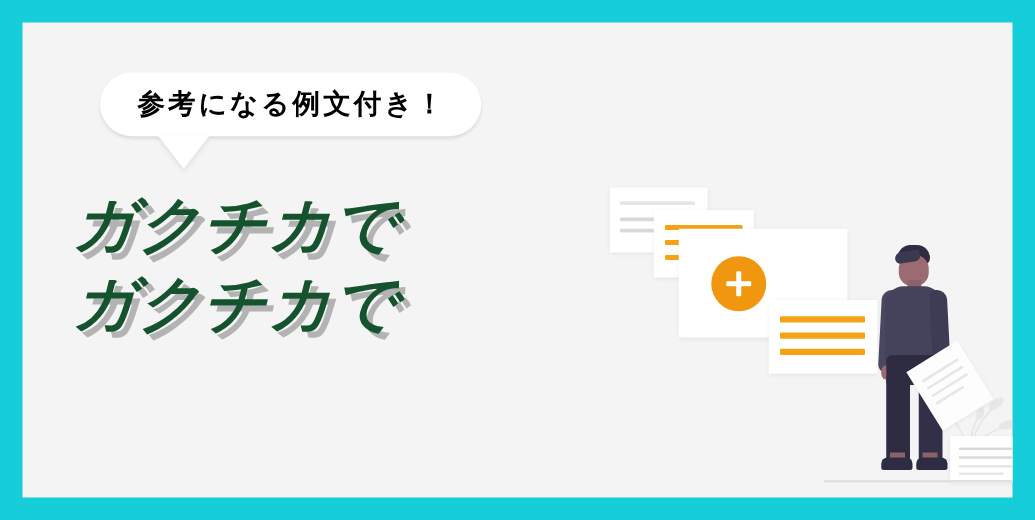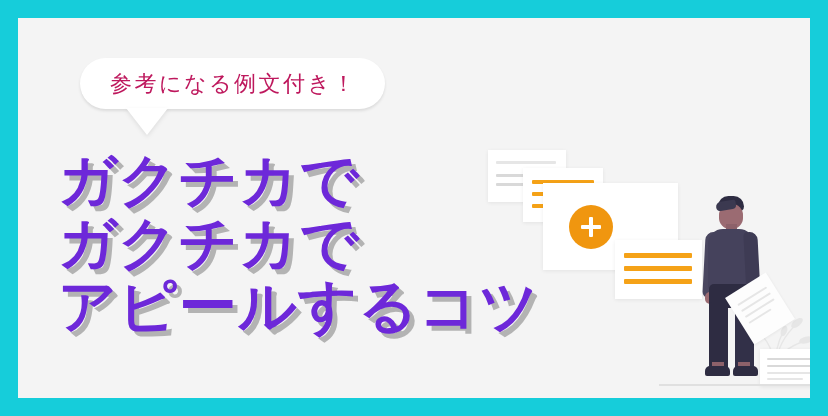--- a/index.html
+++ b/index.html
@@ -47,23 +47,23 @@
     width: 305px;
     height: 51px;
     background: #ffffff;
     border-radius: 26px;
     box-shadow: 0 2px 3px rgba(0,0,0,0.10);
     display: flex;
     align-items: center;
     justify-content: center;
   }
   #bubble-text {
-    color: #be185d;
+    color: #000000;
     font-size: 22px;
-    font-weight: normal;
+    font-weight: bold;
     letter-spacing: 2.5px;
     white-space: nowrap;
     line-height: 1;
     padding-left: 2px;
   }
   #bubble-tail {
     position: absolute;
     left: 46px;
     top: 50px;
     width: 0;
@@ -72,27 +72,28 @@
     border-right: 21px solid transparent;
     border-top: 27px solid #ffffff;
     filter: drop-shadow(0 2px 2px rgba(0,0,0,0.09));
   }
 
   
   #headline {
     position: absolute;
     left: 40px;
     top: 131px;
-    color: #6d28d9;
-    font-size: 58px;
+    color: #14532d;
+    font-size: 50px;
     font-weight: bold;
     line-height: 63px;
     letter-spacing: 1px;
     text-shadow: 5px 5px 0 rgba(125,125,125,0.55);
     white-space: nowrap;
+    font-style: italic;
   }
   #headline .line { display: block; }
 
   
   .card {
     position: absolute;
     background: #ffffff;
     box-sizing: border-box;
   }
   .card-shadow { box-shadow: 0 1px 4px rgba(0,0,0,0.07); }
@@ -187,21 +188,20 @@
     <div id="bubble-wrap">
       <div id="bubble">
         <span id="bubble-text">参考になる例文付き！</span>
       </div>
       <div id="bubble-tail"></div>
     </div>
 
     <div id="headline">
       <span class="line">ガクチカで</span>
       <span class="line">ガクチカで</span>
-      <span class="line">アピールするコツ</span>
     </div>
 
     <div id="card-back" class="card card-shadow">
       <div class="bar bar-grey-light" style="left:8px;  top:11px; width:60px; height:3px;"></div>
       <div class="bar bar-grey" style="left:8px;  top:24px; width:34px; height:3px;"></div>
       <div class="bar bar-grey" style="left:8px;  top:33px; width:34px; height:3px;"></div>
     </div>
 
     <div id="card-mid" class="card card-shadow">
       <div class="bar bar-orange" style="left:9px; top:12px; width:62px; height:4px;"></div>

